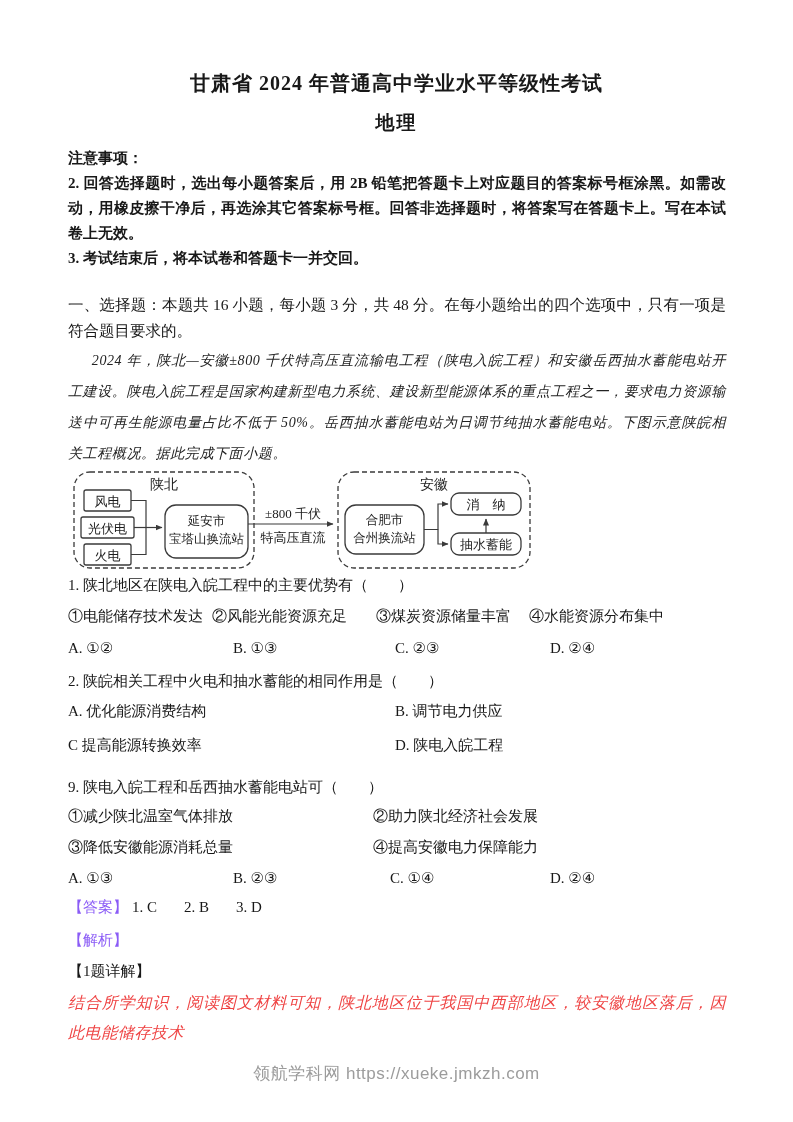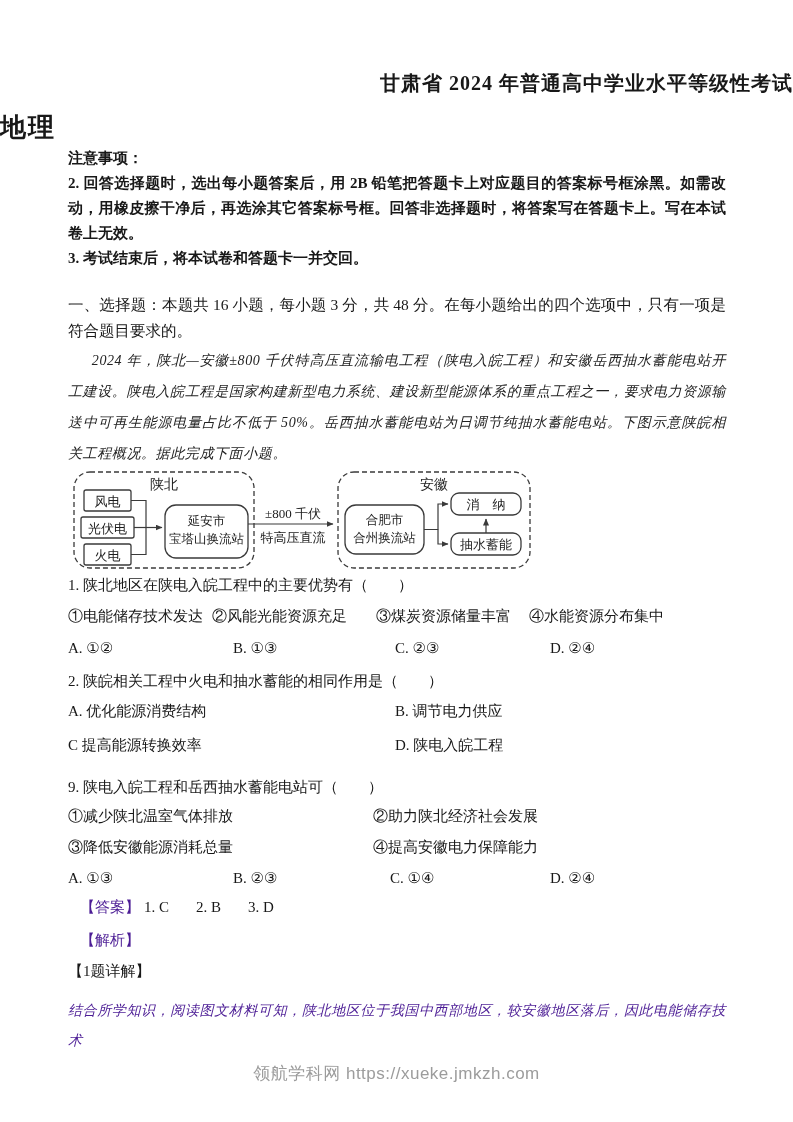--- a/index.html
+++ b/index.html
@@ -1,36 +1,36 @@
 <!DOCTYPE html>
 <html><head>
 <meta charset="utf-8">
 <style>
   html,body{margin:0;padding:0;background:#ffffff;}
   .page{
     position:relative;width:793px;height:1122px;margin:0 auto;background:#ffffff;
     font-family:"Liberation Serif","DejaVu Serif",serif;color:#181818;overflow:hidden;
   }
   .abs{position:absolute;}
-  .ttl{left:0;width:793px;text-align:right;font-weight:bold;font-size:20px;letter-spacing:1px;}
-  .subj{left:0;width:793px;font-weight:bold;font-size:26px;letter-spacing:2px;}
+  .ttl{left:0;width:793px;text-align:center;font-weight:bold;font-size:20px;letter-spacing:1px;}
+  .subj{left:0;width:793px;text-align:center;font-weight:bold;font-size:19px;letter-spacing:2px;}
   .notice{left:68px;width:658px;font-weight:bold;font-size:15px;line-height:25px;text-align:justify;}
   .notice div{margin:0;}
   .sect{left:68px;width:658px;font-weight:normal;font-size:15.5px;line-height:26px;text-align:justify;}
   .passage{left:68px;width:658px;font-size:14px;font-style:italic;line-height:31px;
     text-align:justify;text-indent:1.7em;letter-spacing:0.6px;color:#222;}
   .r{left:0;width:793px;height:24px;font-size:15px;}
   .r span{position:absolute;white-space:nowrap;}
   .stem{left:68px;}
   .ansrow{left:68px;font-size:15px;white-space:nowrap;}
-  .blue{color:#4c1d95;margin-left:12px;}
+  .blue{color:#8b5cf6;}
   .ansrow b{font-weight:normal;margin-right:27px;}
   .detail{left:68px;font-size:15px;}
-  .para{left:68px;width:658px;font-size:14px;font-style:italic;line-height:30px;
-    text-align:justify;letter-spacing:0.6px;color:#4c1d95;margin-top:8px;}
+  .para{left:68px;width:658px;font-size:16px;font-style:italic;line-height:30px;
+    text-align:justify;letter-spacing:0.6px;color:#ef4444;}
   .footer{left:0;width:793px;text-align:center;font-family:"Liberation Sans","DejaVu Sans",sans-serif;
     font-size:17px;color:#9c9c9c;letter-spacing:0.5px;}
   svg text{font-family:"Liberation Serif","DejaVu Serif",serif;fill:#1c1c1c;}
   svg .bx{fill:none;stroke:#3a3a3a;stroke-width:1.3;}
   svg .ln{fill:none;stroke:#3a3a3a;stroke-width:1.2;}
 </style>
 </head>
 <body>
 
 <div class="page">

